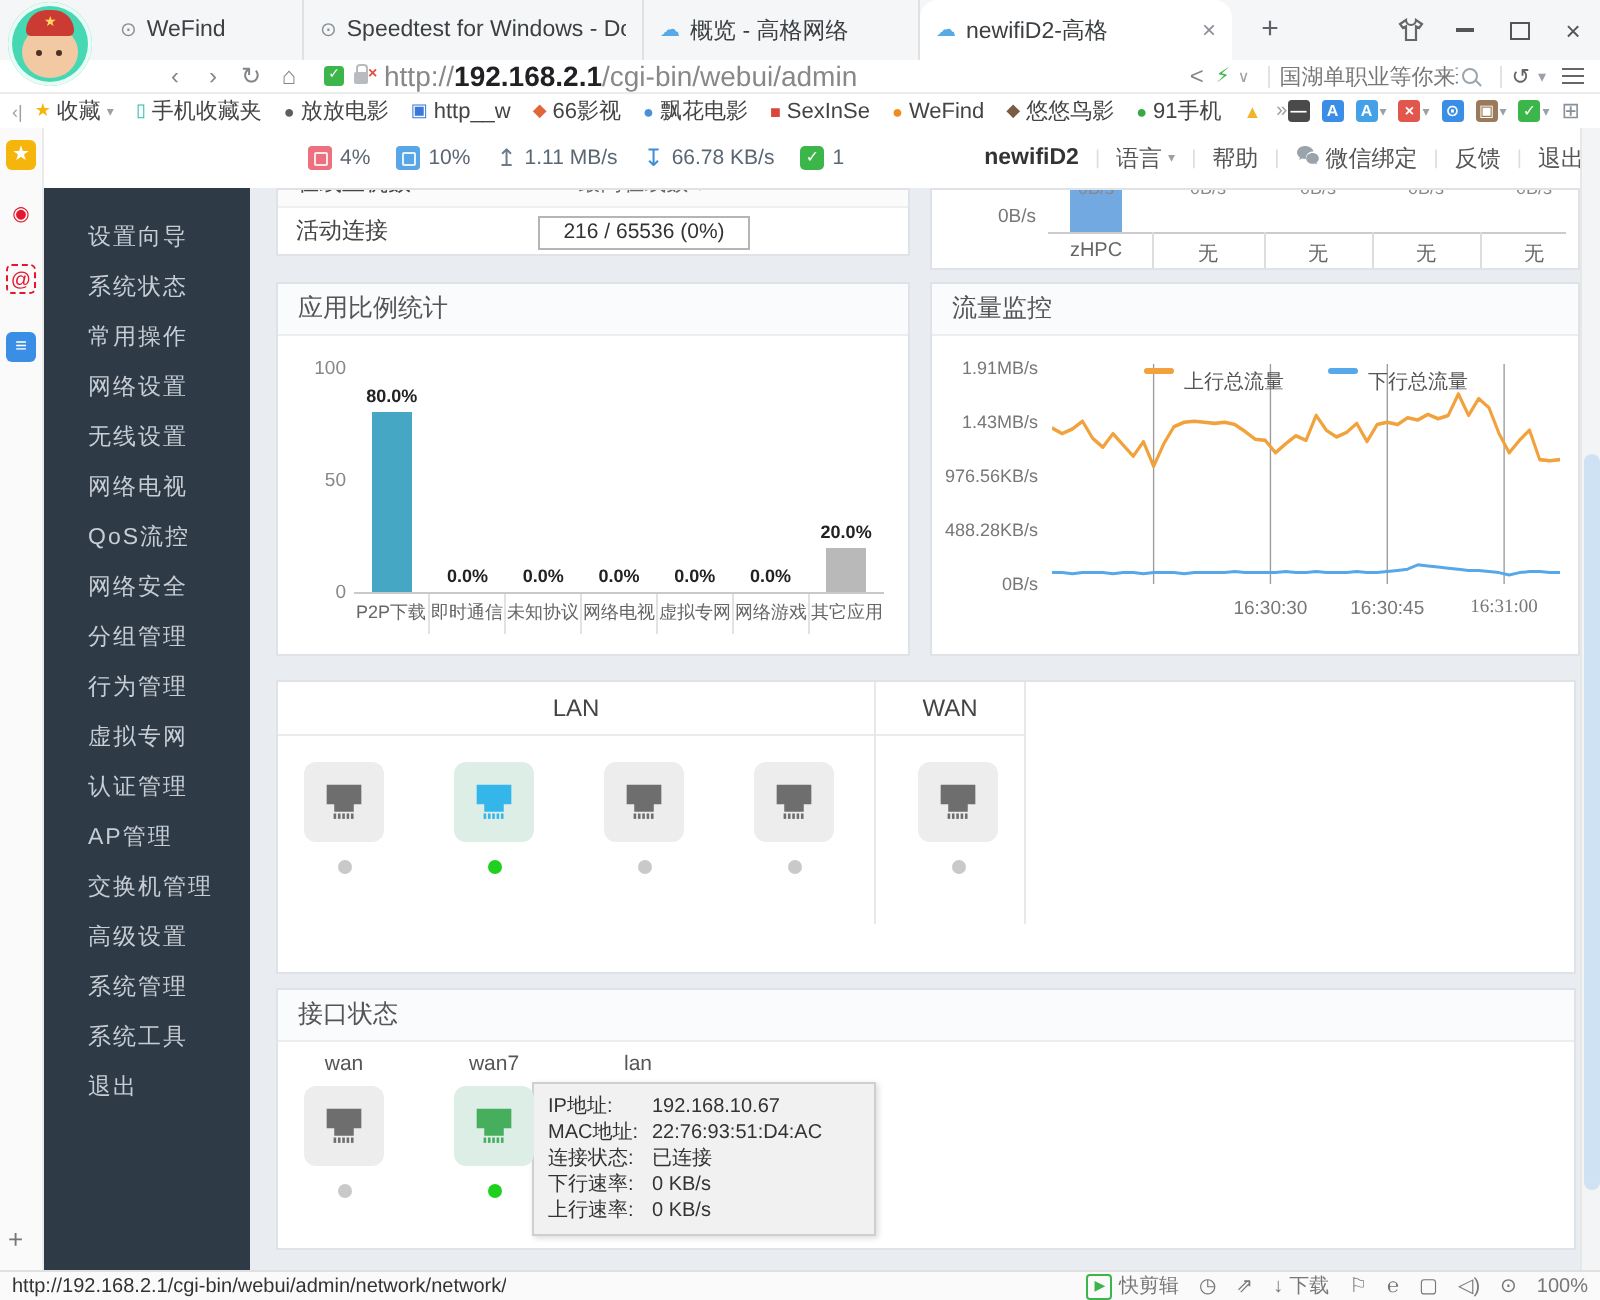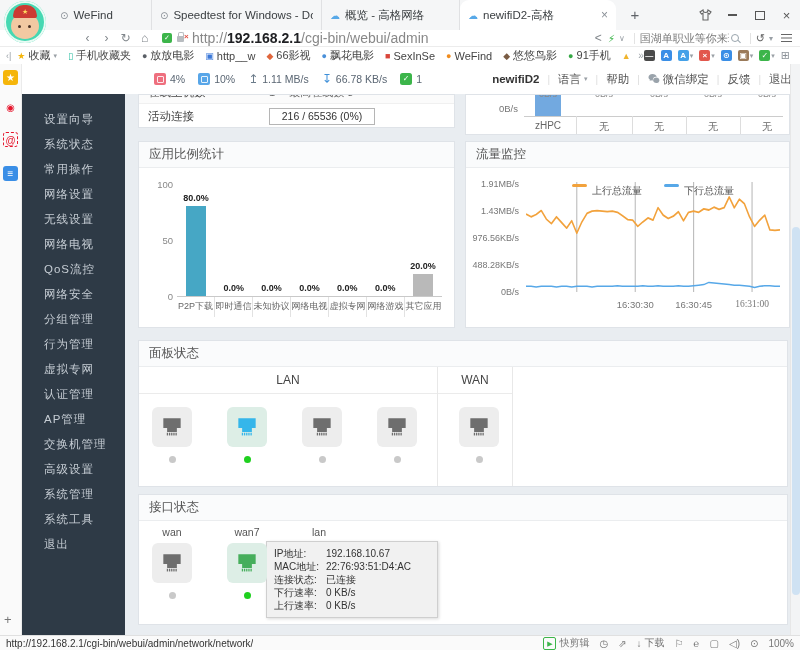--- a/index.html
+++ b/index.html
@@ -509,21 +509,20 @@
                 <line x1="129" x2="129" y1="2" y2="112" stroke="#9b9b9b" stroke-width="0.8"></line>
                 <line x1="198" x2="198" y1="2" y2="112" stroke="#9b9b9b" stroke-width="0.8"></line>
                 <line x1="267" x2="267" y1="2" y2="112" stroke="#9b9b9b" stroke-width="0.8"></line>
                 <polyline points="0.0,34.0 6.0,36.8 12.0,34.5 18.0,30.6 24.0,39.1 30.0,43.6 36.0,36.8 42.0,42.5 48.0,48.1 54.0,40.8 60.0,53.2 66.0,41.9 72.0,33.4 78.0,31.1 84.0,30.6 90.0,31.1 96.0,31.7 102.0,31.1 108.0,32.3 114.0,35.7 120.0,39.6 126.0,40.2 132.0,46.4 138.0,41.9 144.0,37.9 150.0,40.2 156.0,27.7 162.0,35.1 168.0,38.5 174.0,36.2 180.0,31.7 186.0,40.8 192.0,32.3 198.0,31.1 204.0,32.3 210.0,28.9 216.0,30.0 222.0,27.2 228.0,29.4 234.0,27.7 240.0,17.0 246.0,27.7 252.0,19.3 258.0,23.8 264.0,36.8 270.0,46.4 276.0,40.2 282.0,35.1 288.0,49.8 294.0,50.4 300.0,49.8" fill="none" stroke="#f2a23c" stroke-width="1.8" stroke-linejoin="round"></polyline>
                 <polyline points="0.0,106.3 6.0,106.3 12.0,106.9 18.0,106.3 24.0,106.3 30.0,106.3 36.0,106.9 42.0,106.3 48.0,106.3 54.0,106.9 60.0,106.3 66.0,106.3 72.0,106.3 78.0,106.9 84.0,106.3 90.0,106.3 96.0,106.3 102.0,106.3 108.0,105.8 114.0,106.3 120.0,106.3 126.0,106.3 132.0,106.3 138.0,105.8 144.0,106.3 150.0,106.3 156.0,105.8 162.0,106.3 168.0,106.3 174.0,106.3 180.0,105.8 186.0,106.3 192.0,106.3 198.0,105.8 204.0,105.2 210.0,104.6 216.0,102.4 222.0,103.0 228.0,103.5 234.0,104.1 240.0,104.6 246.0,105.2 252.0,105.2 258.0,105.8 264.0,106.3 270.0,107.5 276.0,106.3 282.0,105.8 288.0,105.8 294.0,106.3 300.0,106.3" fill="none" stroke="#57a8e8" stroke-width="1.5" stroke-linejoin="round"></polyline>
               </svg><span class="trxlab" style="left: 20%; margin-top: 28px;">16:30:15</span><span class="trxlab" style="left: 43%;">16:30:30</span><span class="trxlab" style="left: 66%;">16:30:45</span><span class="trxlab" style="left: 89%; font-family: Liberation Serif, serif;">16:31:00</span></div>
         </div>
       </div>
 
       <div class="panel" id="p-pstat">
-        <div class="phd">面板状态</div>
         <div id="psbody">
             <div class="pgroup" style="left: 0px; width: 299px;">
               <div class="ghd">LAN</div>
               <div class="pwrap" style="top: 40px; left: 13px;">
                 <div class="picon idle">
                   <svg viewBox="0 0 24 24" width="26" height="26">
                     <path fill="currentColor" d="M4 4h16v9h-3.5v3.5h-9V13H4z"></path>
                     <g fill="currentColor">
                       <rect x="7.2" y="17.3" width="1.2" height="2.5"></rect>
                       <rect x="9.2" y="17.3" width="1.2" height="2.5"></rect>

